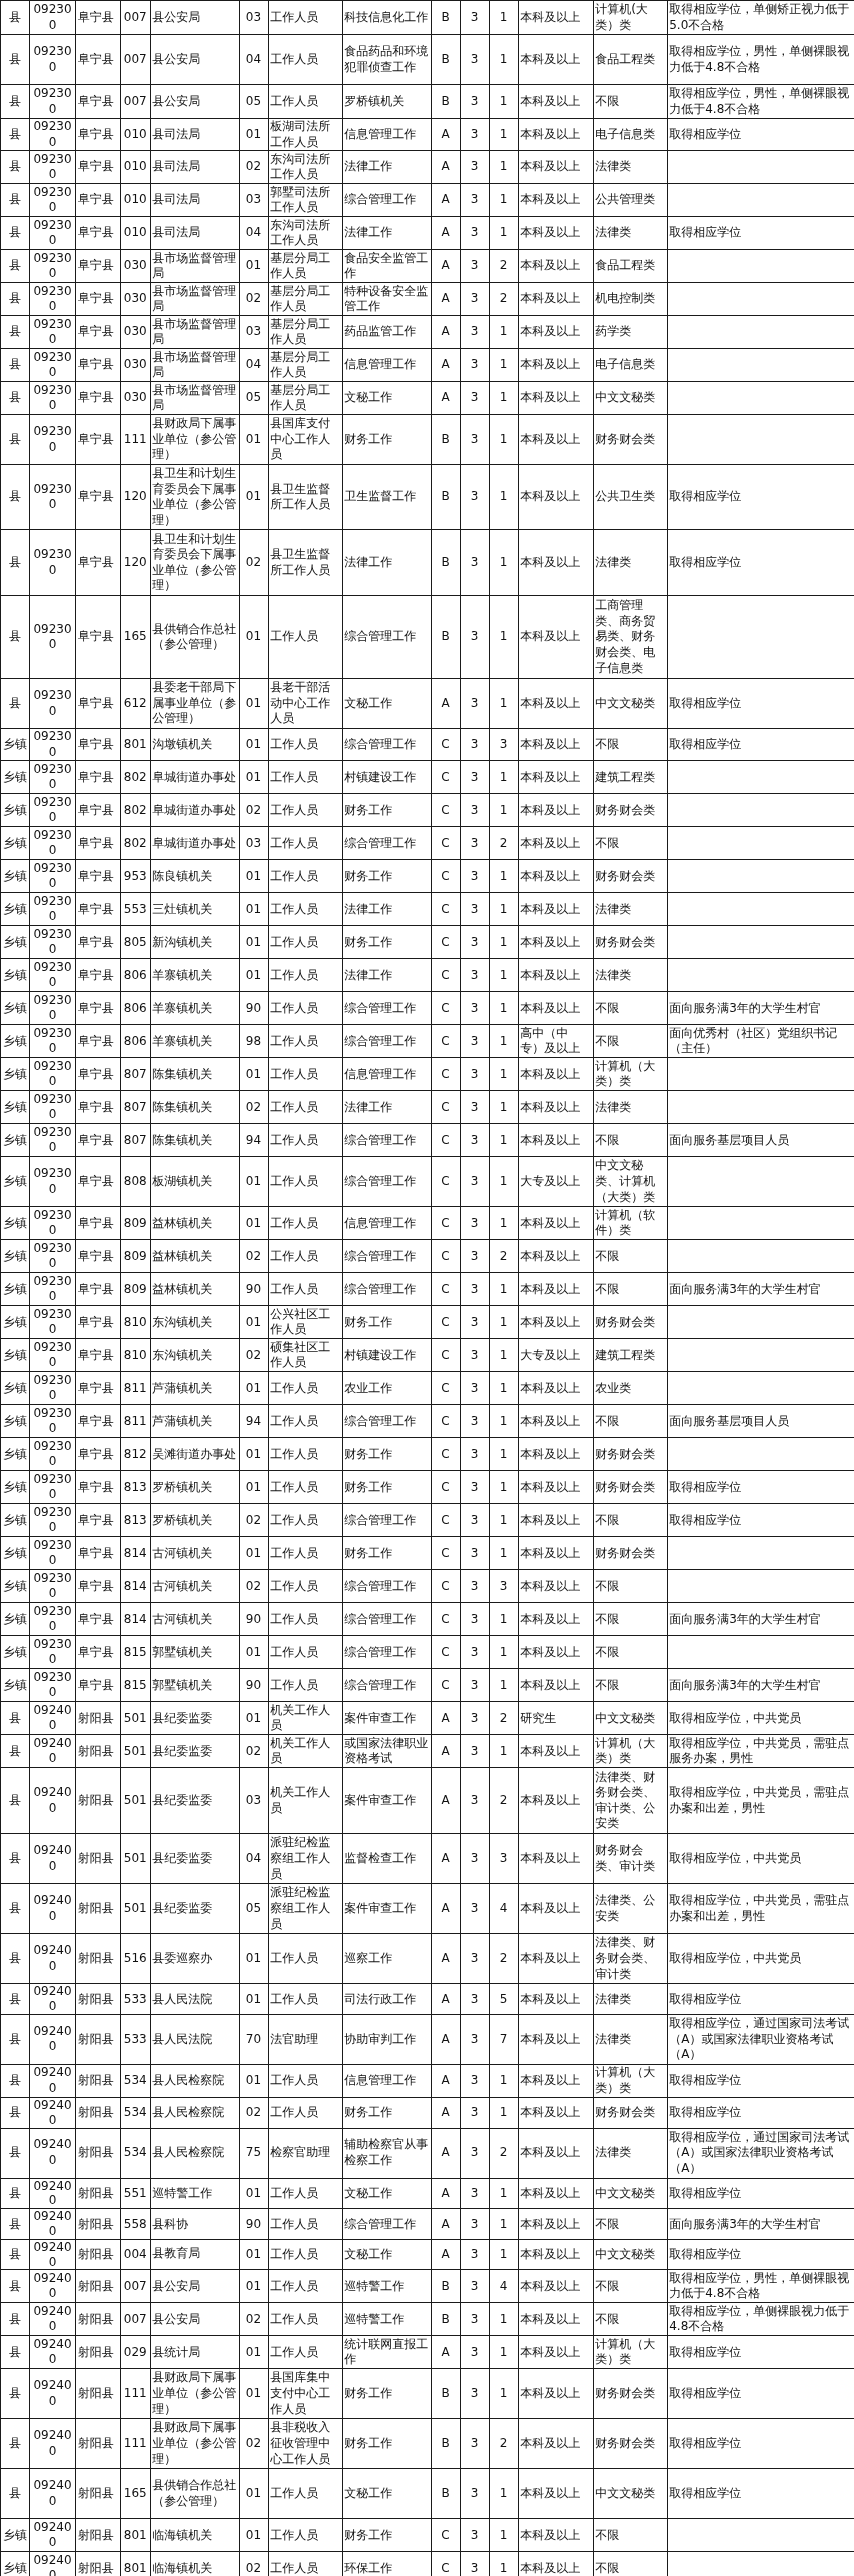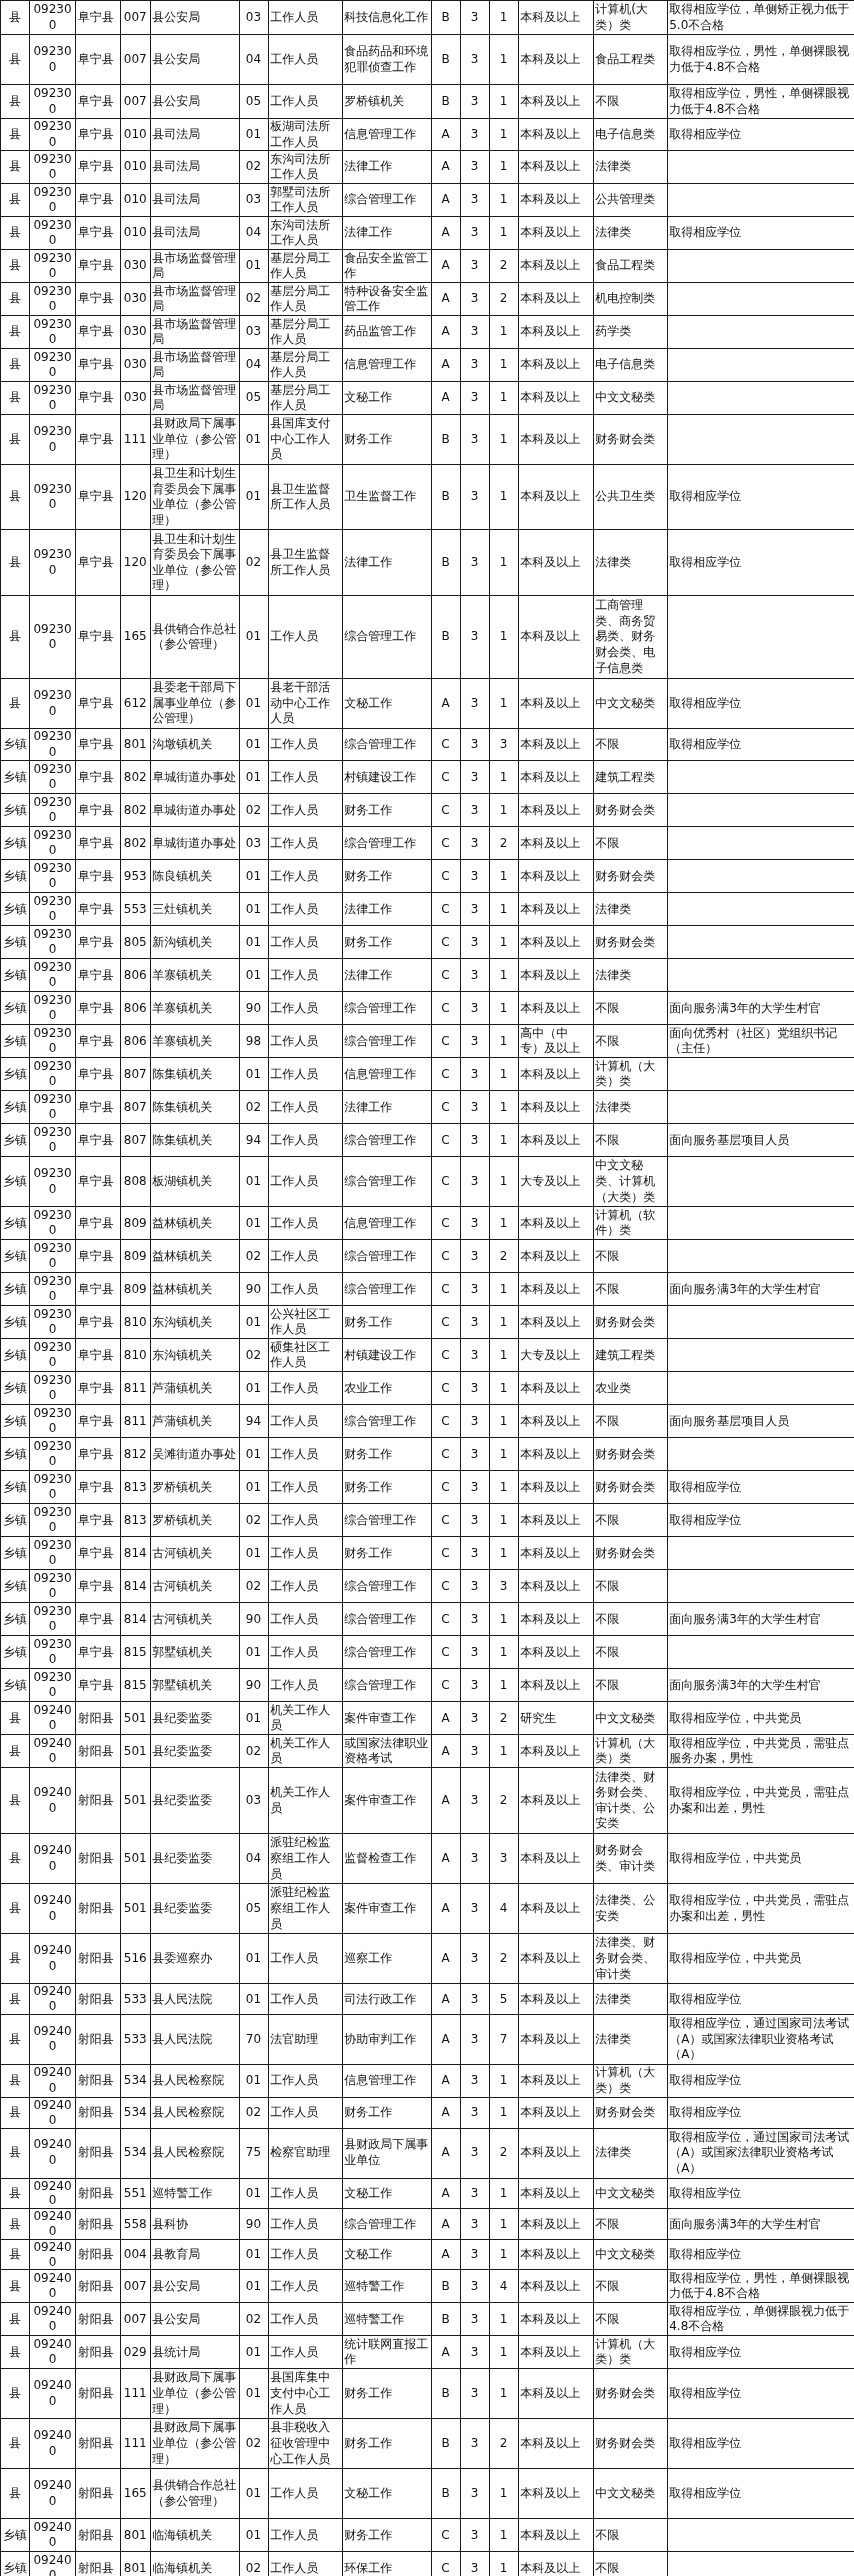--- a/index.html
+++ b/index.html
@@ -944,21 +944,21 @@
         <td class="l" style="line-height: 14.8px;">取得相应学位</td>
       </tr>
       <tr style="height: 50px;">
         <td class="lvl">县</td>
         <td class="c">092400</td>
         <td class="l">射阳县</td>
         <td class="c">534</td>
         <td class="l">县人民检察院</td>
         <td class="c">75</td>
         <td class="l">检察官助理</td>
-        <td class="l">县财政局下属事业单位</td>
+        <td class="l">辅助检察官从事检察工作</td>
         <td class="c">A</td>
         <td class="c">3</td>
         <td class="c">2</td>
         <td class="l">本科及以上</td>
         <td class="l">法律类</td>
         <td class="l">取得相应学位，通过国家司法考试（A）或国家法律职业资格考试（A）</td>
       </tr>
       <tr style="height: 16.5px;">
         <td class="lvl" style="line-height: 14.8px;">县</td>
         <td class="c" style="line-height: 14.8px;">092400</td>
@@ -989,21 +989,21 @@
         <td class="c" style="line-height: 14.8px;">1</td>
         <td class="l" style="line-height: 14.8px;">本科及以上</td>
         <td class="l" style="line-height: 14.8px;">不限</td>
         <td class="l" style="line-height: 14.8px;">面向服务满3年的大学生村官</td>
       </tr>
       <tr style="height: 16.5px;">
         <td class="lvl" style="line-height: 14.8px;">县</td>
         <td class="c" style="line-height: 14.8px;">092400</td>
         <td class="l" style="line-height: 14.8px;">射阳县</td>
         <td class="c" style="line-height: 14.8px;">004</td>
-        <td class="l" style="line-height: 14.8px;">县教育局</td>
+        <td class="l" style="line-height: 14.8px; font-family: Liberation Mono, monospace;">县教育局</td>
         <td class="c" style="line-height: 14.8px;">01</td>
         <td class="l" style="line-height: 14.8px;">工作人员</td>
         <td class="l" style="line-height: 14.8px;">文秘工作</td>
         <td class="c" style="line-height: 14.8px;">A</td>
         <td class="c" style="line-height: 14.8px;">3</td>
         <td class="c" style="line-height: 14.8px;">1</td>
         <td class="l" style="line-height: 14.8px;">本科及以上</td>
         <td class="l" style="line-height: 14.8px;">中文文秘类</td>
         <td class="l" style="line-height: 14.8px;">取得相应学位</td>
       </tr>

